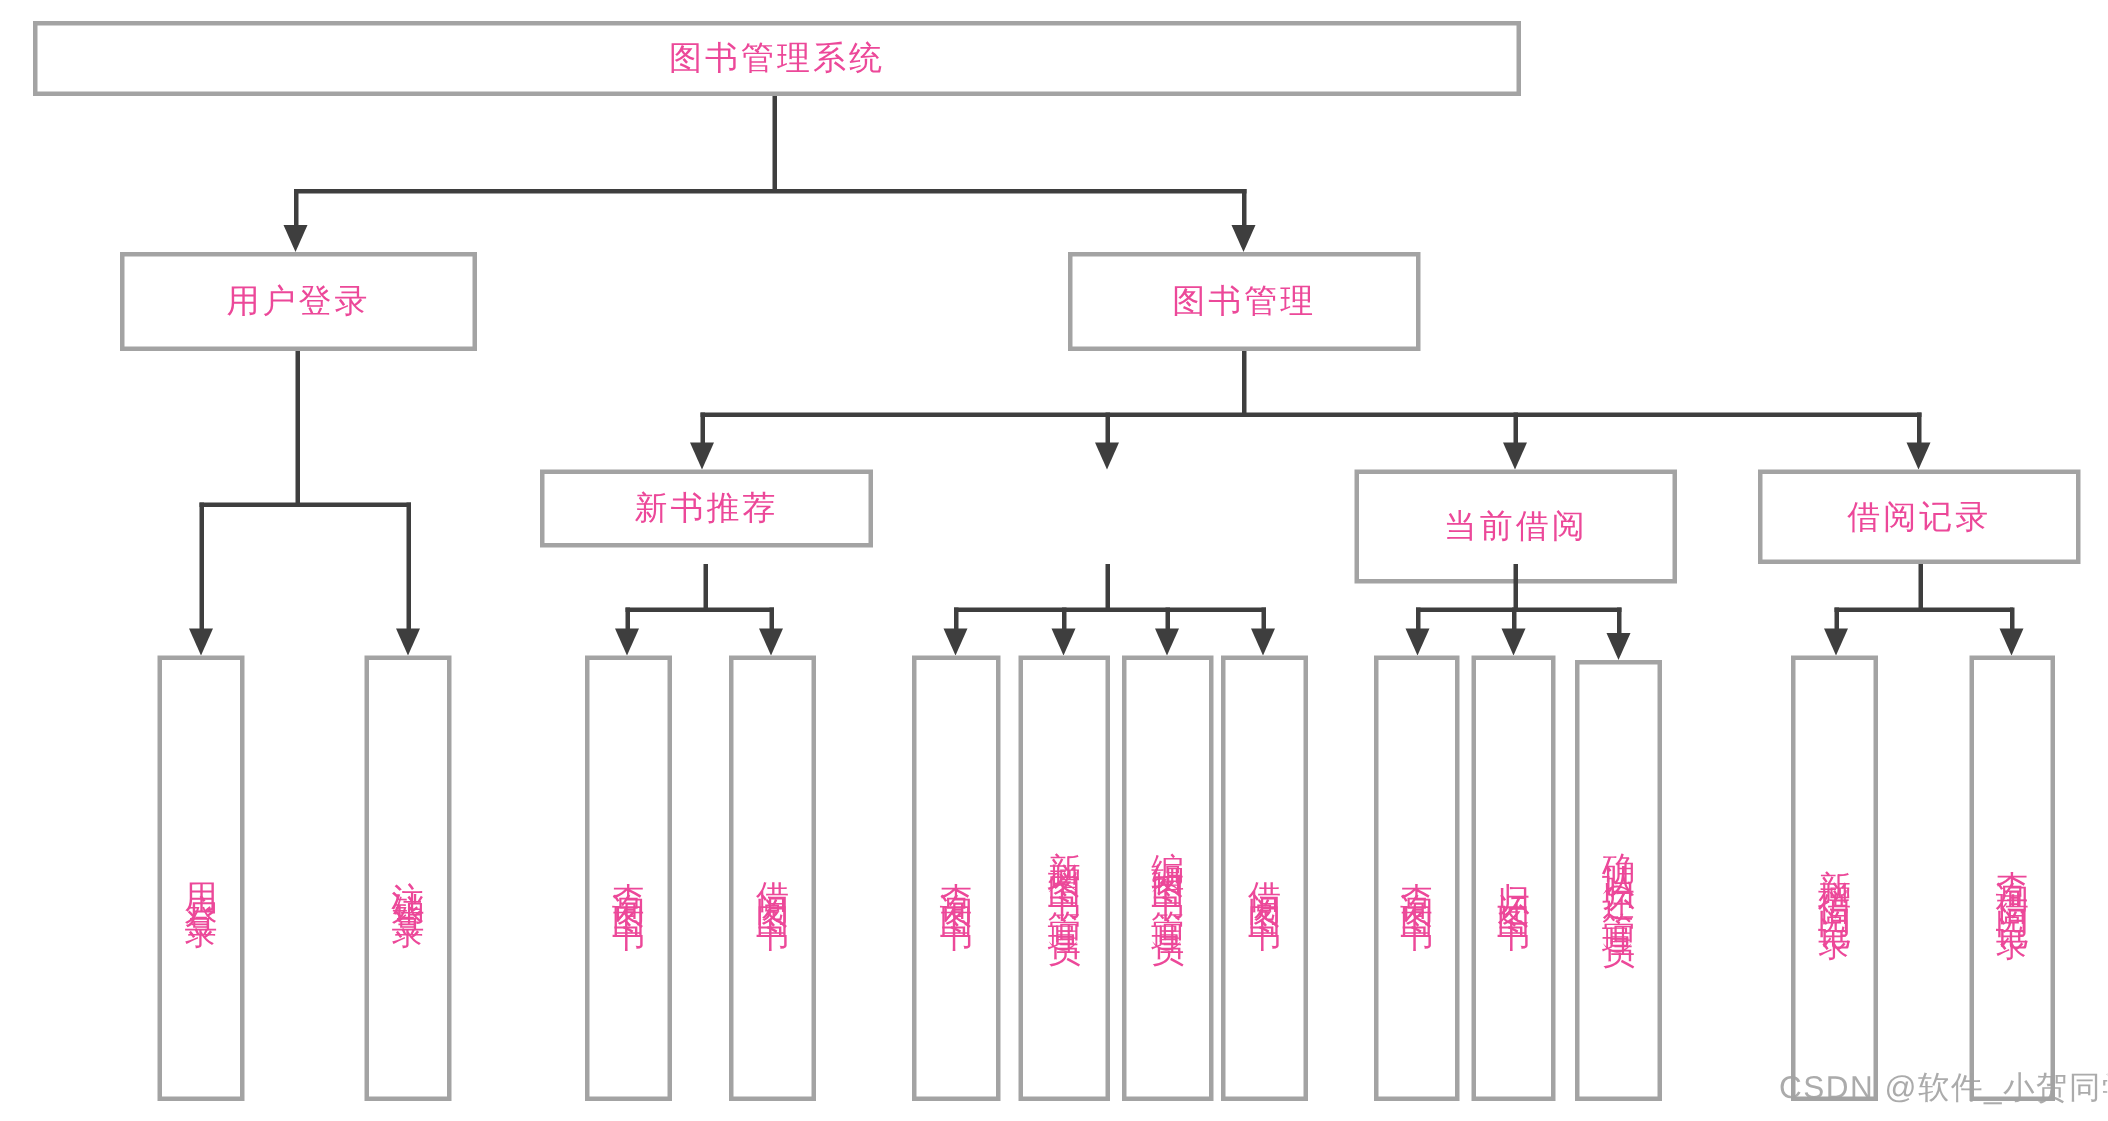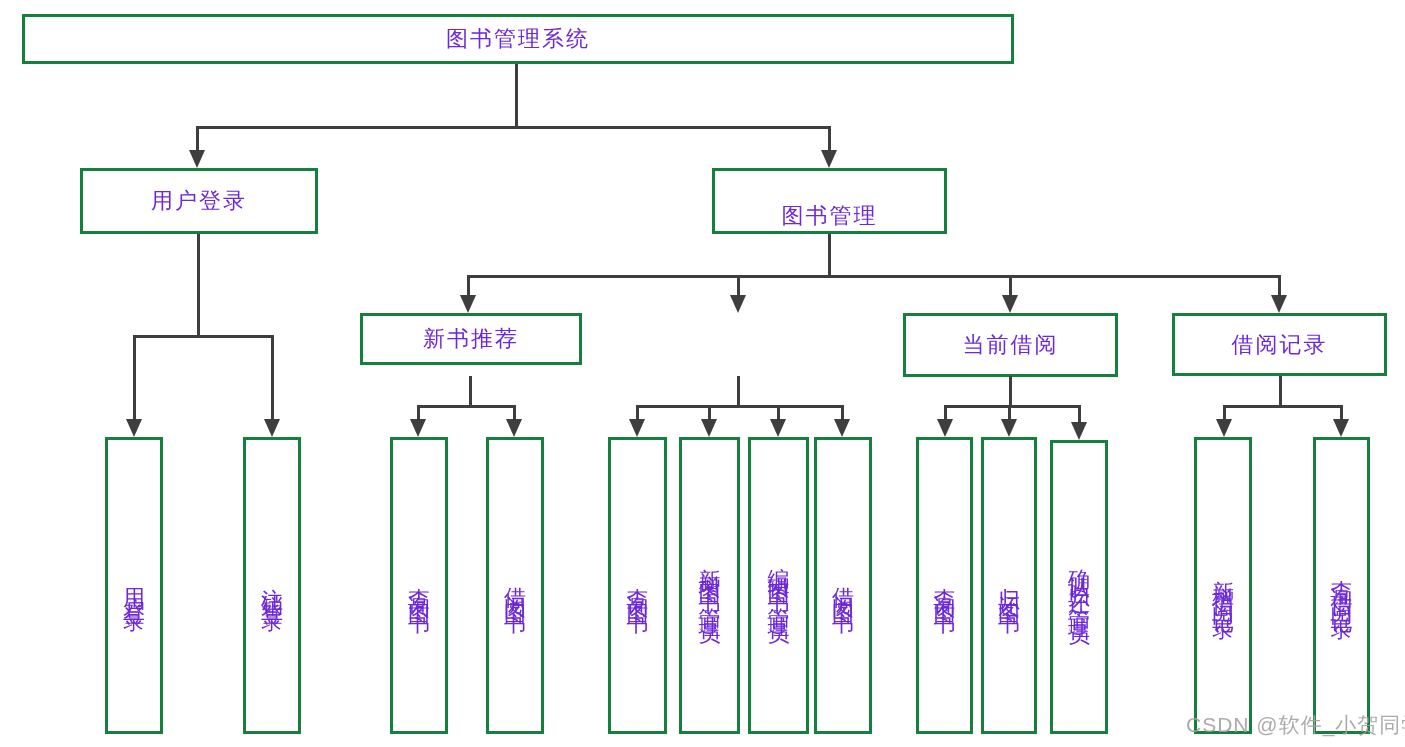--- a/index.html
+++ b/index.html
@@ -3,23 +3,23 @@
 <meta charset="utf-8">
 <style>
   html,body { margin:0; padding:0; background:#ffffff; }
   body { font-family:"Liberation Sans", sans-serif; }
   #canvas {
     position:relative; width:1405px; height:747px;
     background:#ffffff; overflow:hidden;
   }
   .box {
     position:absolute; box-sizing:border-box;
-    border:3px solid #15803d; background:#ffffff;
+    border:3px solid #a3a3a3; background:#ffffff;
     display:flex; align-items:center; justify-content:center;
-    color:#6d28d9;
+    color:#ec4899;
   }
   .box-h { font-size:22px; letter-spacing:2px; white-space:nowrap; }
   .box-v { }
   .box-v .vtext {
     writing-mode:vertical-rl; text-orientation:mixed;
     font-size:22px; letter-spacing:8px; line-height:1;
   }
   .vl { position:absolute; width:3px; background:#3e3e3e; }
   .hl { position:absolute; height:3px; background:#3e3e3e; }
   .arr {
@@ -46,21 +46,21 @@
   <div class="vl" style="left:515px; top:64px; height:63px;"></div>
   <div class="hl" style="left:197px; top:126px; width:634px;"></div>
   <div class="vl" style="left:196px; top:126px; height:30px;"></div>
   <div class="arr" style="left:189px; top:150px;"></div>
   <div class="vl" style="left:828px; top:126px; height:30px;"></div>
   <div class="arr" style="left:821px; top:150px;"></div>
 
   <div class="box box-h" style="left:80px; top:168px; width:238px; height:66px;">
     <span>用户登录</span>
   </div>
-  <div class="box box-h" style="left:712px; top:168px; width:235px; height:66px;align-items:flex-end;">
+  <div class="box box-h" style="left:712px; top:168px; width:235px; height:66px;">
     <span>图书管理</span>
   </div>
 
   <div class="vl" style="left:197px; top:234px; height:104px;"></div>
   <div class="hl" style="left:133px; top:335px; width:141px;"></div>
   <div class="vl" style="left:133px; top:335px; height:90px;"></div>
   <div class="arr" style="left:126px; top:419px;"></div>
   <div class="vl" style="left:271px; top:335px; height:90px;"></div>
   <div class="arr" style="left:264px; top:419px;"></div>
 
@@ -71,21 +71,21 @@
   <div class="vl" style="left:737px; top:275px; height:26px;"></div>
   <div class="arr" style="left:730px; top:295px;"></div>
   <div class="vl" style="left:1009px; top:275px; height:26px;"></div>
   <div class="arr" style="left:1002px; top:295px;"></div>
   <div class="vl" style="left:1278px; top:275px; height:26px;"></div>
   <div class="arr" style="left:1271px; top:295px;"></div>
 
   <div class="box box-h" style="left:360px; top:313px; width:222px; height:52px;">
     <span>新书推荐</span>
   </div>
-  <div class="box box-h" style="left:903px; top:313px; width:215px; height:64px;">
+  <div class="box box-h" style="left:903px; top:313px; width:215px; height:76px;">
     <span>当前借阅</span>
   </div>
   <div class="box box-h" style="left:1172px; top:313px; width:215px; height:63px;">
     <span>借阅记录</span>
   </div>
 
   <div class="vl" style="left:469px; top:376px; height:32px;"></div>
   <div class="hl" style="left:417px; top:405px; width:99px;"></div>
   <div class="vl" style="left:417px; top:405px; height:22px;"></div>
   <div class="arr" style="left:410px; top:419px;"></div>

